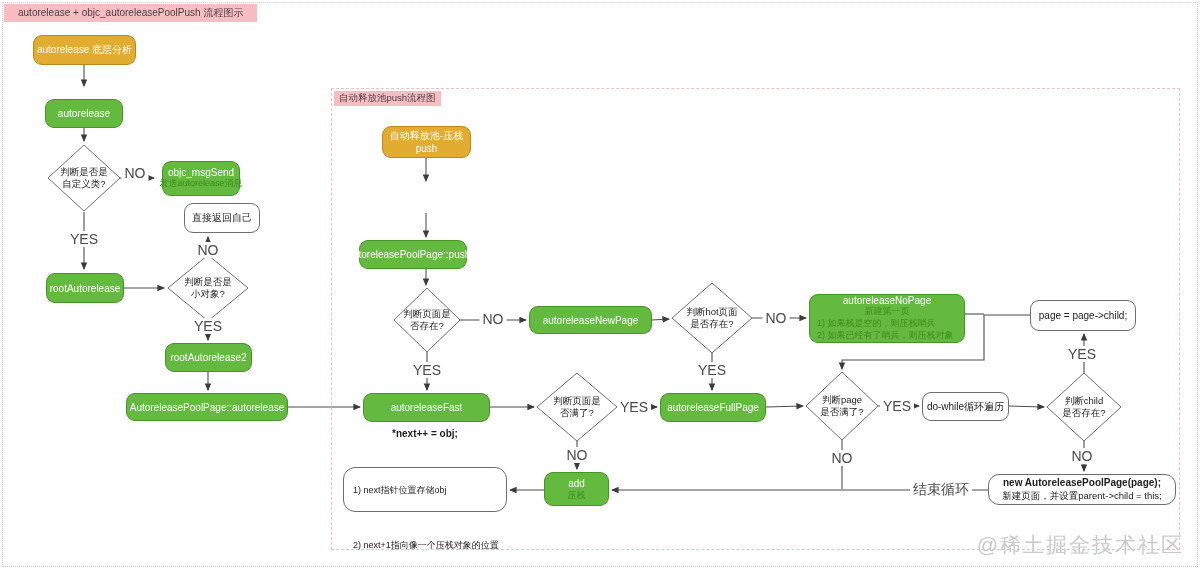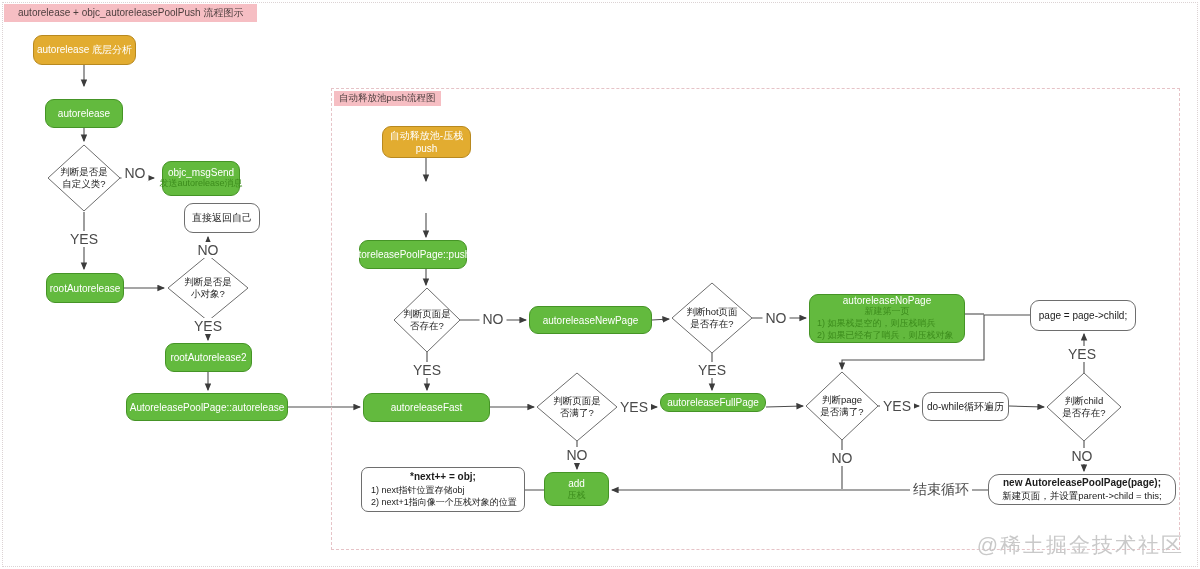--- a/index.html
+++ b/index.html
@@ -185,21 +185,21 @@
 
   <div class="node green" style="left:363px;top:393px;width:127px;height:29px;">
     <span>autoreleaseFast</span>
   </div>
 
   <div class="diamond-label" style="left:577px;top:407px;">
     <div>判断页面是</div>
     <div>否满了?</div>
   </div>
 
-  <div class="node green" style="left:660px;top:393px;width:106px;height:19px;">
+  <div class="node green" style="left:660px;top:393px;width:106px;height:29px;">
     <span>autoreleaseFullPage</span>
   </div>
 
   <div class="diamond-label" style="left:842px;top:406px;">
     <div>判断page</div>
     <div>是否满了?</div>
   </div>
 
   <div class="node white" style="left:922px;top:392px;width:87px;height:29px;">
     <span>do-while循环遍历</span>
@@ -208,21 +208,21 @@
   <div class="node white" style="left:988px;top:474px;width:188px;height:31px;border-radius:11px;">
     <span class="boldline">new AutoreleasePoolPage(page);</span>
     <span class="plainline">新建页面，并设置parent-&gt;child = this;</span>
   </div>
 
   <div class="node green" style="left:544px;top:472px;width:65px;height:34px;line-height:1.3;">
     <span>add</span>
     <span class="subline">压栈</span>
   </div>
 
-  <div class="node white" style="left:361px;top:467px;width:164px;height:45px;border-radius:7px;">
+  <div class="node white" style="left:343px;top:467px;width:164px;height:45px;border-radius:12px;gap:43px;">
     <span class="boldline">*next++ = obj;</span>
     <span class="item-dark">1)  next指针位置存储obj</span>
     <span class="item-dark">2)  next+1指向像一个压栈对象的位置</span>
   </div>
 
   <span class="edge-label" style="left:493px;top:319px;">NO</span>
   <span class="edge-label" style="left:427px;top:370px;">YES</span>
   <span class="edge-label" style="left:776px;top:318px;">NO</span>
   <span class="edge-label" style="left:712px;top:370px;">YES</span>
   <span class="edge-label" style="left:634px;top:407px;">YES</span>

